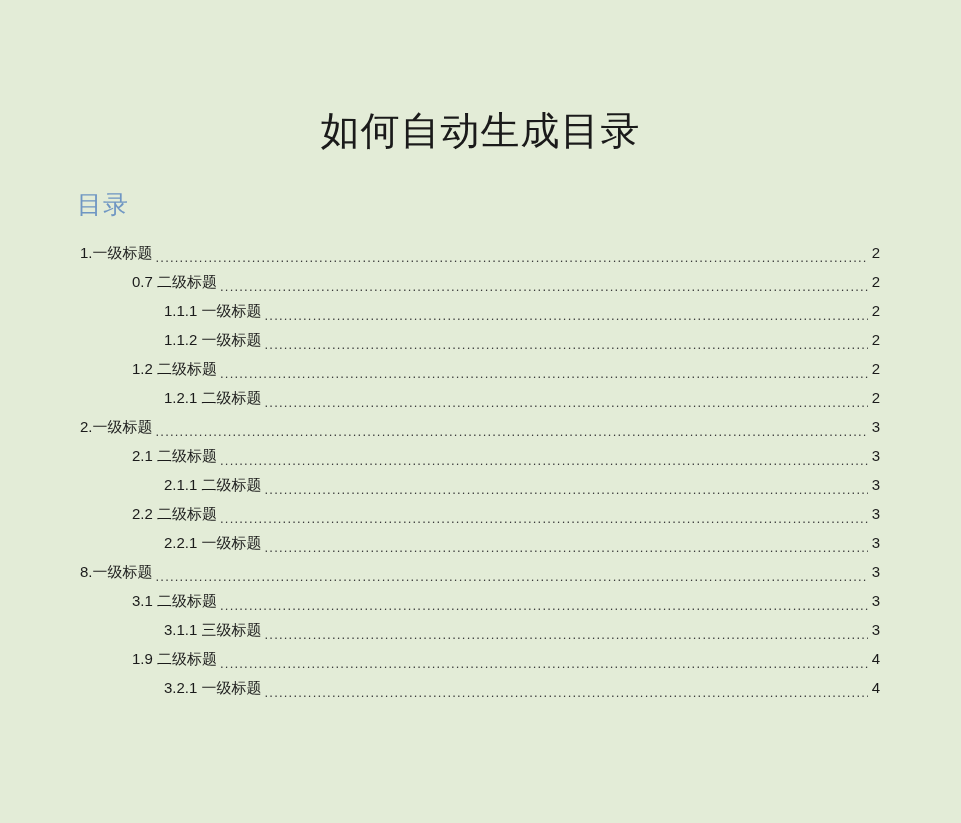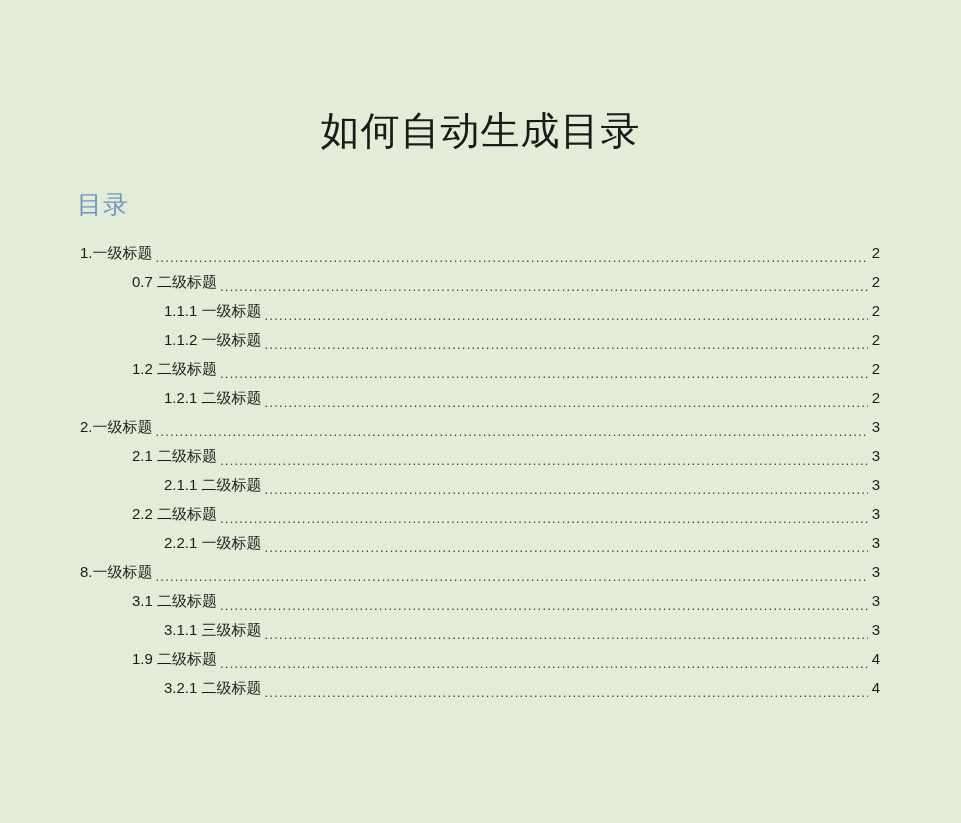--- a/index.html
+++ b/index.html
@@ -161,19 +161,19 @@
         <span class="label">3.1.1 三级标题</span>
         <span class="leader">............................................................................................................................................................................................................................</span>
         <span class="page-num">3</span>
       </div>
       <div class="toc-entry lvl2">
         <span class="label">1.9 二级标题</span>
         <span class="leader">............................................................................................................................................................................................................................</span>
         <span class="page-num">4</span>
       </div>
       <div class="toc-entry lvl3">
-        <span class="label">3.2.1 二级标题</span>
+        <span class="label">3.2.1 一级标题</span>
         <span class="leader">............................................................................................................................................................................................................................</span>
         <span class="page-num">4</span>
       </div>
     </div>
 
 </div>
 
 </body></html>

